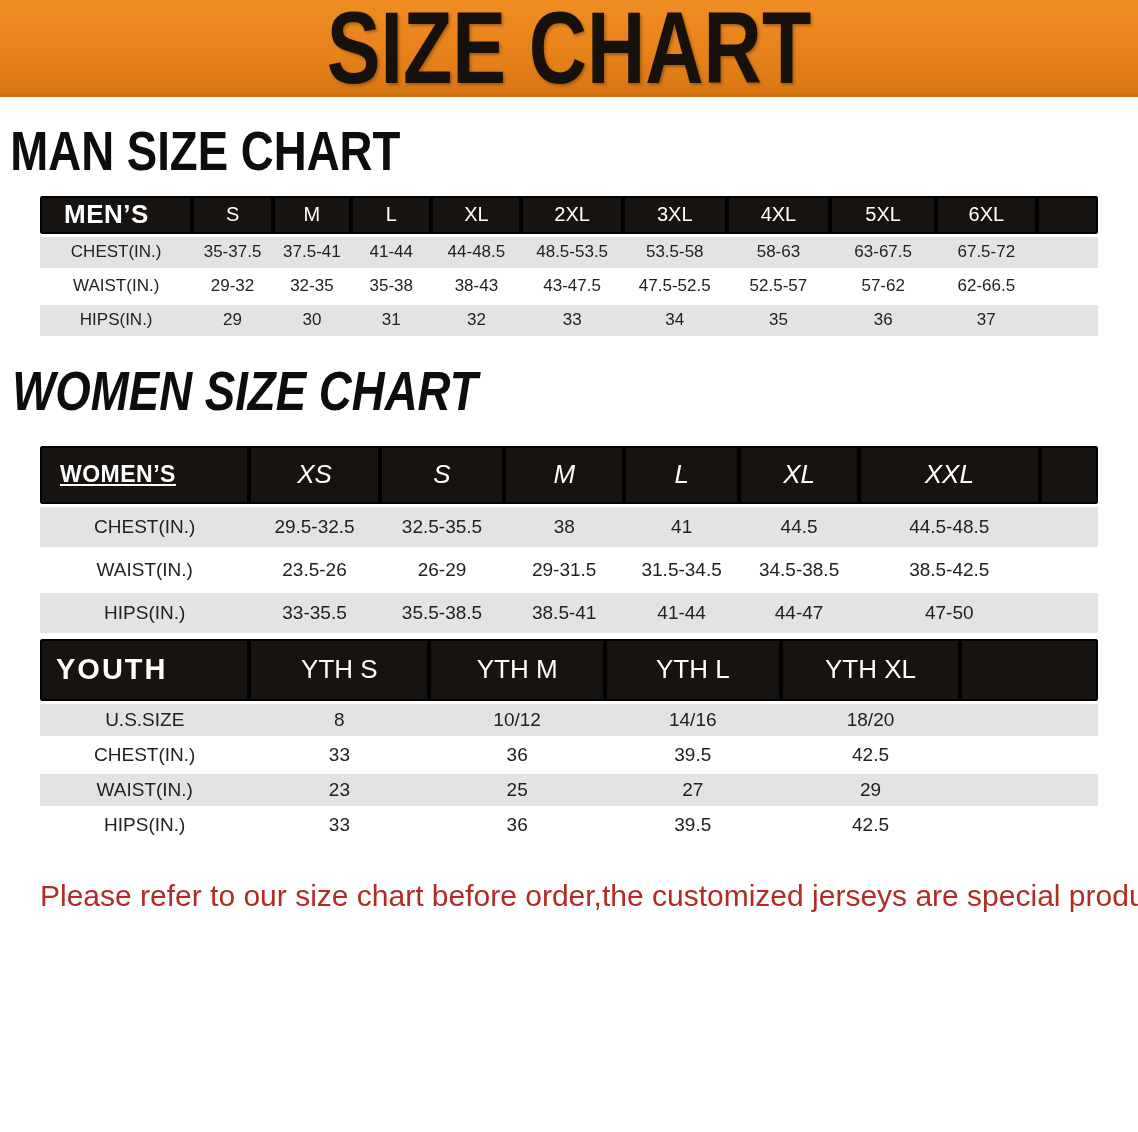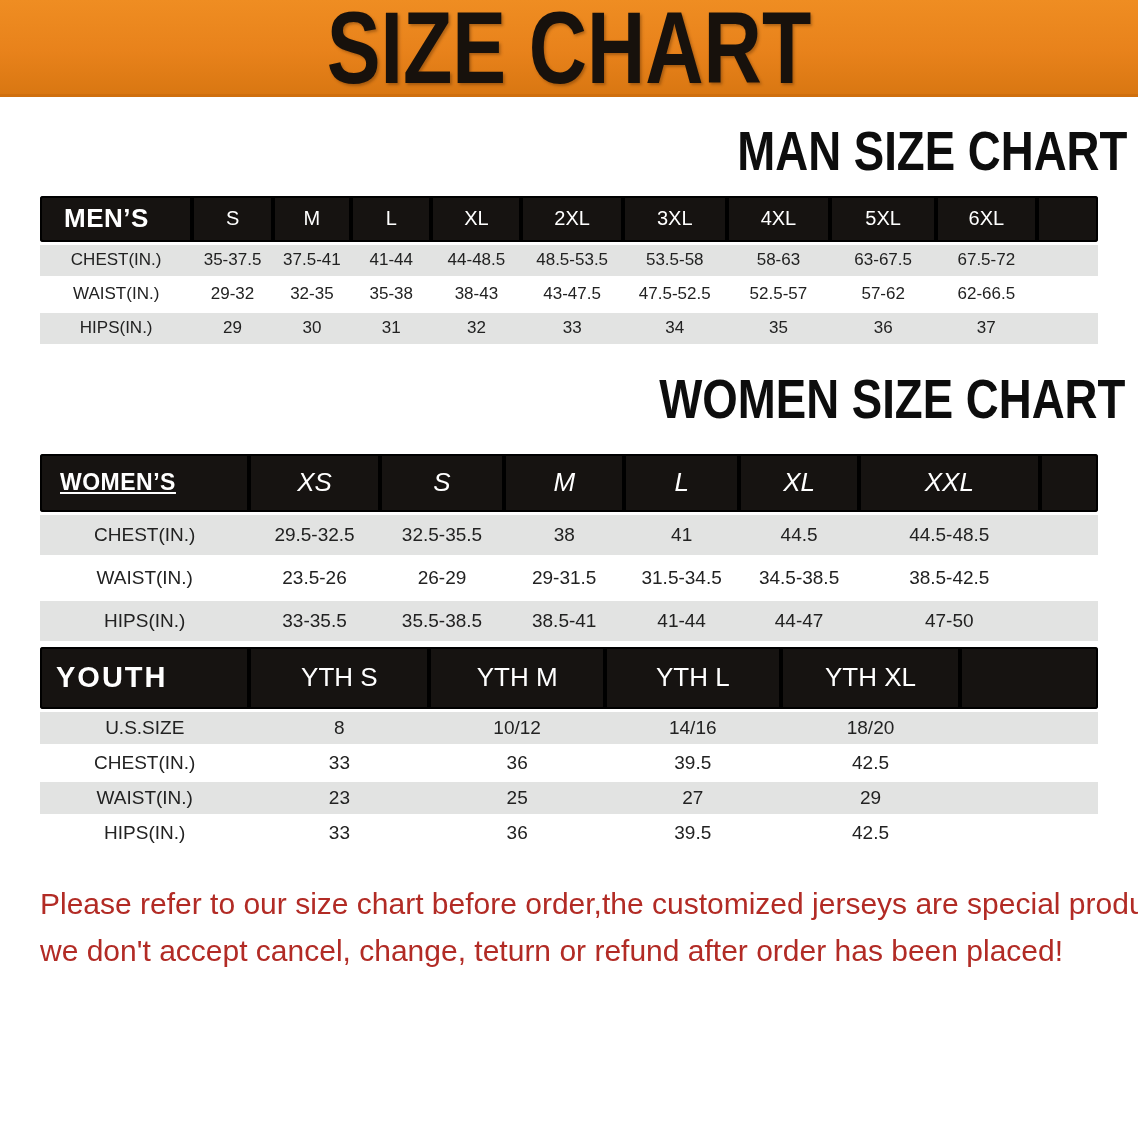--- a/index.html
+++ b/index.html
@@ -20,22 +20,22 @@
     font-weight: bold;
     font-size: 95px;
     line-height: 1;
     color: #17110c;
     transform: scale(0.85, 1.08);
     text-shadow: 2px 2px 3px rgba(60, 30, 0, 0.35);
     white-space: nowrap;
   }
 
   
-  .section-heading { text-align: right; margin: 28px 0 14px 0; }
-  .section-heading.women { margin-top: 26px; margin-bottom: 24px; }
+  .section-heading { text-align: left; margin: 28px 0 14px 0; }
+  .section-heading.women { margin-top: 26px; margin-bottom: 24px; font-style: italic; }
   .section-heading.youth { margin-top: 44px; margin-bottom: 22px; }
   .heading-text {
     display: inline-block;
     font-size: 48px;
     font-weight: bold;
     color: #0d0d0d;
     line-height: 1.12;
     transform: scale(0.95, 1.15);
     white-space: nowrap;
   }
@@ -62,21 +62,21 @@
   }
   .size-table th:first-child { border-radius: 3px 0 0 3px; }
   .size-table th:last-child  { border-radius: 0 3px 3px 0; }
   .size-table td {
     text-align: center;
     color: #222222;
     background: #ffffff;
   }
   .size-table tr.gray td { background: #e2e3e2; }
 
-  .men th { height: 46px; }
+  .men th { height: 38px; }
   .men th.corner { font-size: 26px; padding-left: 24px; }
   .men th.size { font-size: 20px; }
   .men td { height: 31px; font-size: 17px; }
 
   .women th { height: 58px; }
   .women th.corner { font-size: 23px; padding-left: 20px; text-decoration: underline; }
   .women th.size { font-size: 26px; font-style: italic; }
   .women td { height: 40px; font-size: 19px; }
 
   .youth th { height: 62px; }
@@ -290,16 +290,15 @@
             <td>39.5</td>
             <td>42.5</td>
             <td class="spacer"></td>
           </tr>
         </tbody>
       </table>
   </section>
 
   <footer class="note">
     <p>Please refer to our size chart before order,the customized jerseys are special products,</p>
-    <p>we don't accept cancel, change, teturn or refund after order has been placed!</p>
   </footer>
 
 </div>
 
 </body></html>

